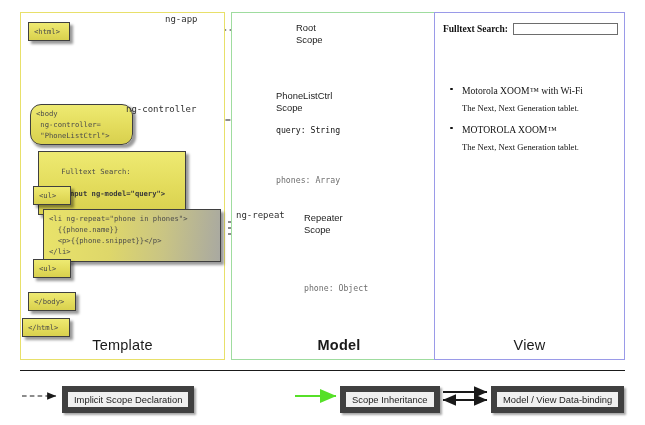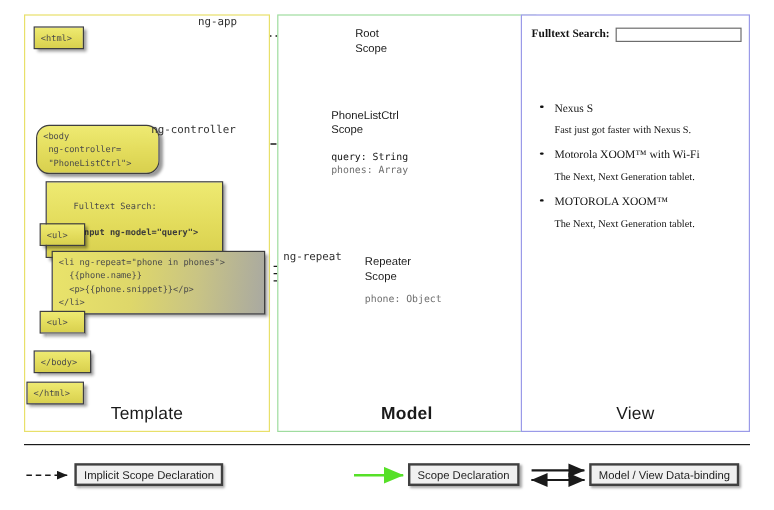--- a/index.html
+++ b/index.html
@@ -57,27 +57,27 @@
   .vw-snippet{font-size:8.6px;padding-left:12px;line-height:13px;margin-top:5px;margin-bottom:8px;white-space:nowrap;}
 
   
   .ell-text{position:absolute;text-align:left;color:#1b1b1b;pointer-events:none;}
   .ell-title{font-size:9.4px;line-height:11.5px;}
   .ell-prop{
     font-family:"DejaVu Sans Mono","Liberation Mono",monospace;
     font-size:8.2px;line-height:11px;
   }
   .ell-prop.bold{font-weight:normal;color:#111;}
-  .ell-prop.dim{color:#6f6f6f;}
+  .ell-prop.dim{color:#6f6f6f;margin-top:39px;}
 
   
   .legend{position:absolute;left:20px;top:378px;width:605px;height:34px;}
   .lg-item{position:absolute;display:flex;align-items:center;gap:8px;}
   .lg-box{
-    border:2px solid #404040;background:#f0f0f0;
+    border:6px solid #404040;background:#f0f0f0;
     box-shadow:1.8px 1.8px 2px rgba(0,0,0,.35);
     font-size:9.4px;color:#1c1c1c;padding:2px 6px;white-space:nowrap;
   }
   .sep{position:absolute;left:20px;top:370px;width:605px;height:0;border-top:1.6px solid #1a1a1a;}
 </style>
 </head>
 <body>
 
 <div id="stage">
 
@@ -195,43 +195,38 @@
   <div style="position:absolute;left:434px;top:12px;width:191px;height:348px;overflow:hidden;">
     <div class="view-inner">
       <div class="vw-searchrow">
         <span class="vw-searchlabel">Fulltext Search:</span>
         <input class="vw-input" type="text" value="" placeholder="" style="">
       </div>
 
       <div class="vw-list">
         <div class="vw-item">
           <span class="vw-bullet"></span>
-          <div class="vw-name">Nexus S</div>
-          <div class="vw-snippet">Fast just got faster with Nexus S.</div>
-        </div>
-        <div class="vw-item">
-          <span class="vw-bullet"></span>
           <div class="vw-name">Motorola XOOM™  with Wi-Fi</div>
           <div class="vw-snippet">The Next, Next Generation tablet.</div>
         </div>
         <div class="vw-item">
           <span class="vw-bullet"></span>
           <div class="vw-name">MOTOROLA XOOM™</div>
           <div class="vw-snippet">The Next, Next Generation tablet.</div>
         </div>
       </div>
     </div>
   </div>
 
   <div class="sep"></div>
   <div class="legend">
     <div class="lg-item" style="left:42px;top:8px;">
       <span class="lg-box">Implicit Scope Declaration</span>
     </div>
     <div class="lg-item" style="left:320px;top:8px;">
-      <span class="lg-box">Scope Declaration</span>
+      <span class="lg-box">Scope Inheritance</span>
     </div>
     <div class="lg-item" style="left:471px;top:8px;">
       <span class="lg-box">Model / View Data-binding</span>
     </div>
   </div>
 
 </div>
 
 </body></html>

